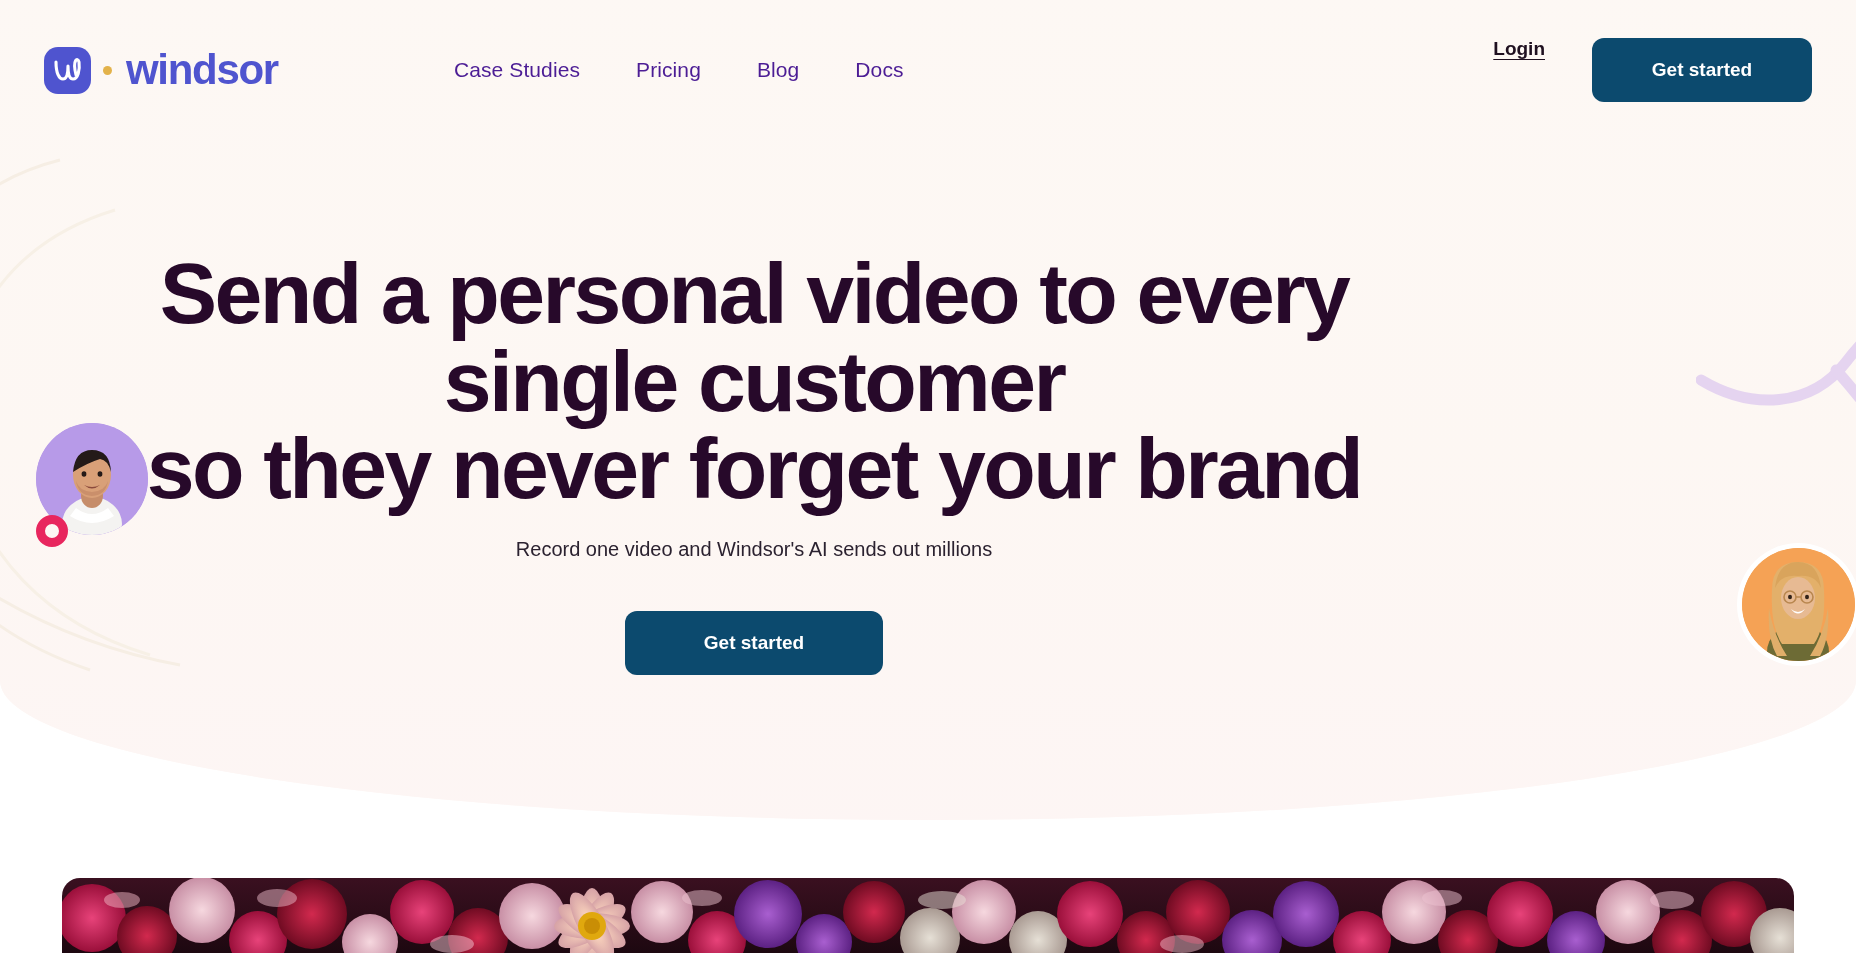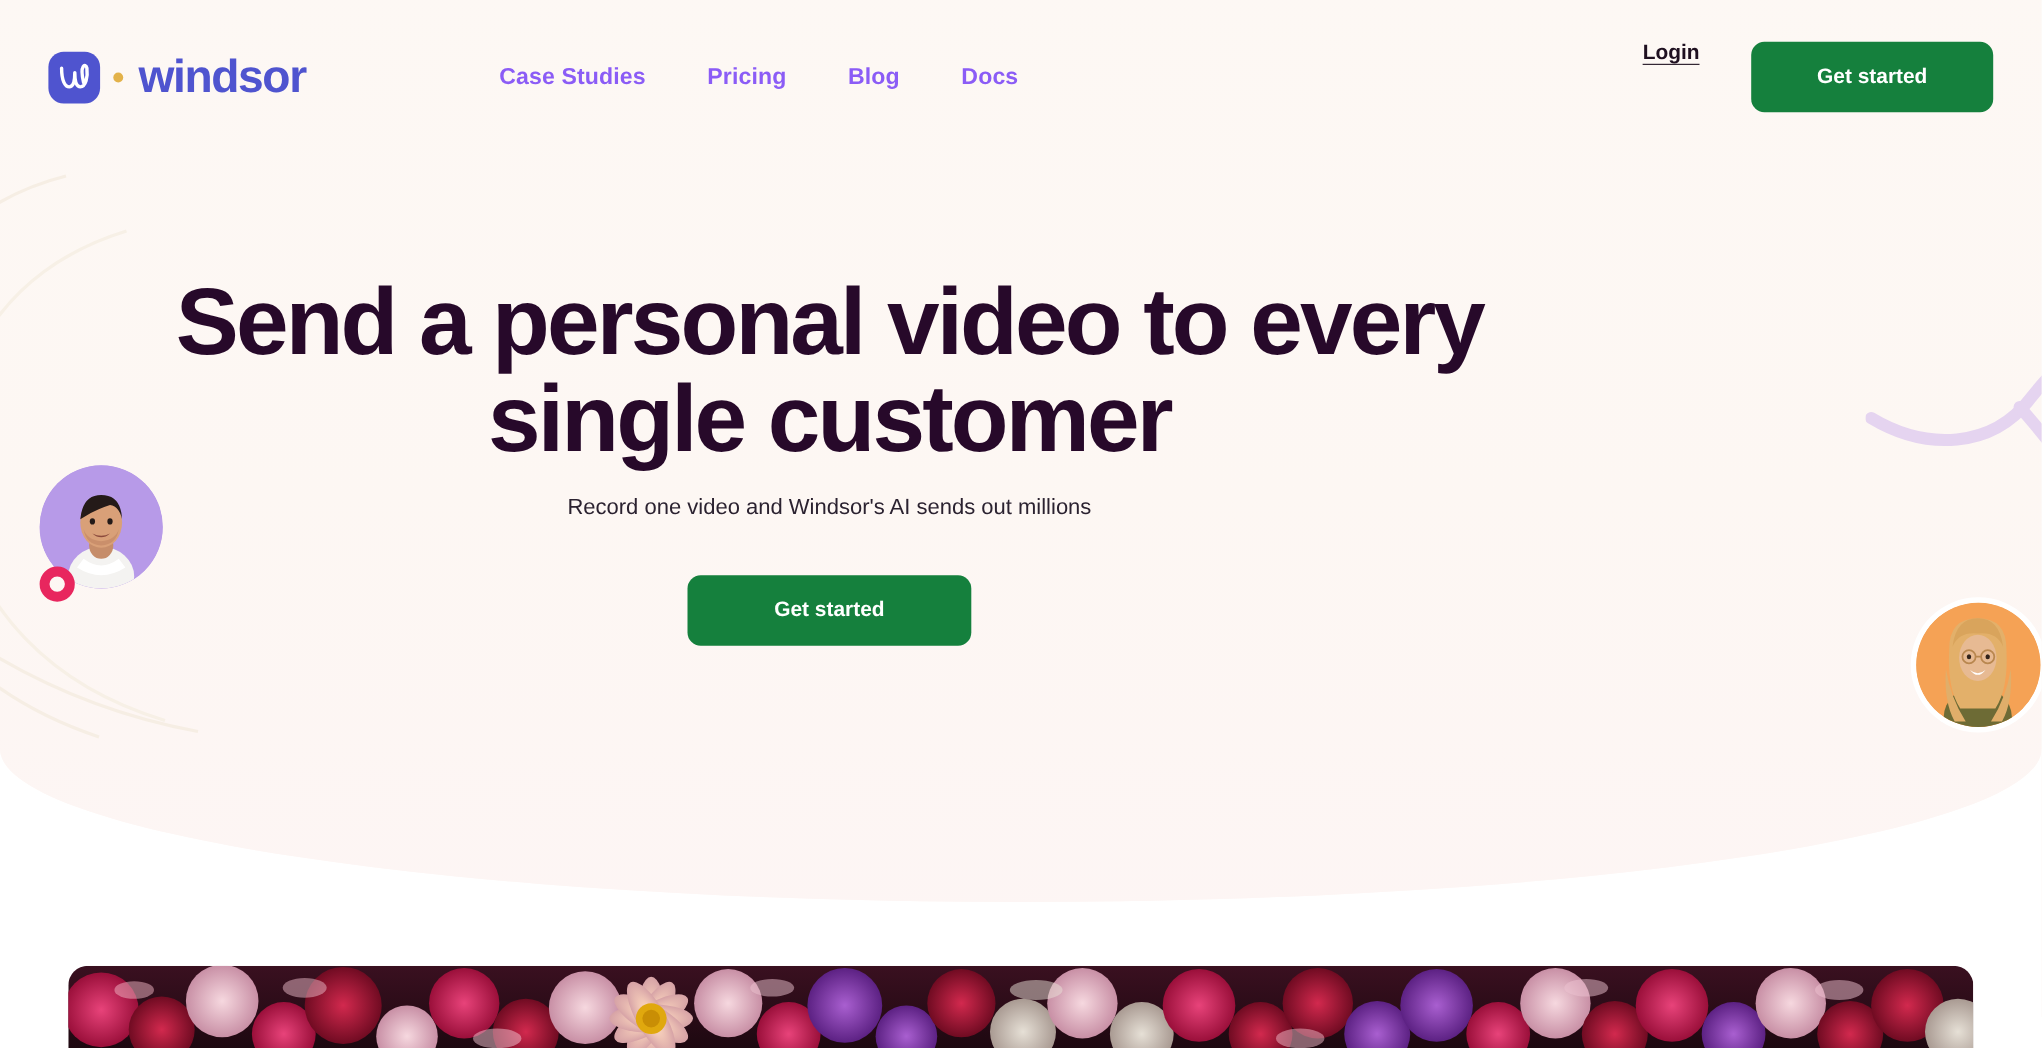--- a/index.html
+++ b/index.html
@@ -98,43 +98,43 @@
   }
 
   .nav {
     display:flex;
     align-items:center;
     gap:56px;
     margin-left:176px;
   }
   .nav a {
     font-size:21px;
-    color:#8b5cf6;
+    color:#4c1d95;
     text-decoration:none;
-    font-weight:700;
+    font-weight:400;
     letter-spacing:.1px;
     white-space:nowrap;
   }
 
   .header-right {
     margin-left:auto;
     display:flex;
     gap:47px;
   }
   .login-link {
     font-size:19px;
     font-weight:600;
     color:#1f1020;
     text-decoration:underline;
     text-underline-offset:4px;
     white-space:nowrap;
     cursor:pointer;
   }
   .btn-primary {
-    background:#15803d;
+    background:#0c4a6e;
     color:#ffffff;
     border:none;
     border-radius:12px;
     font-family:"Liberation Sans", sans-serif;
     font-size:19px;
     font-weight:700;
     cursor:pointer;
     white-space:nowrap;
   }
   .btn-header { width:220px; height:64px; }
@@ -256,20 +256,21 @@
   <div class="header-right">
     <a class="login-link" href="#">Login</a>
     <button class="btn-primary btn-header">Get started</button>
   </div>
 
 </header>
 
 <section class="hero">
   <h1 class="headline">
     <span>Send a personal video to every single customer</span><br>
+    <span>so they never forget your brand</span>
   </h1>
 
   <p class="subhead">
     <span>Record one video and Windsor's AI sends out millions</span><br>
   </p>
 
   <div class="cta-wrap">
     <button class="btn-primary btn-hero">Get started</button>
   </div>
 </section>

